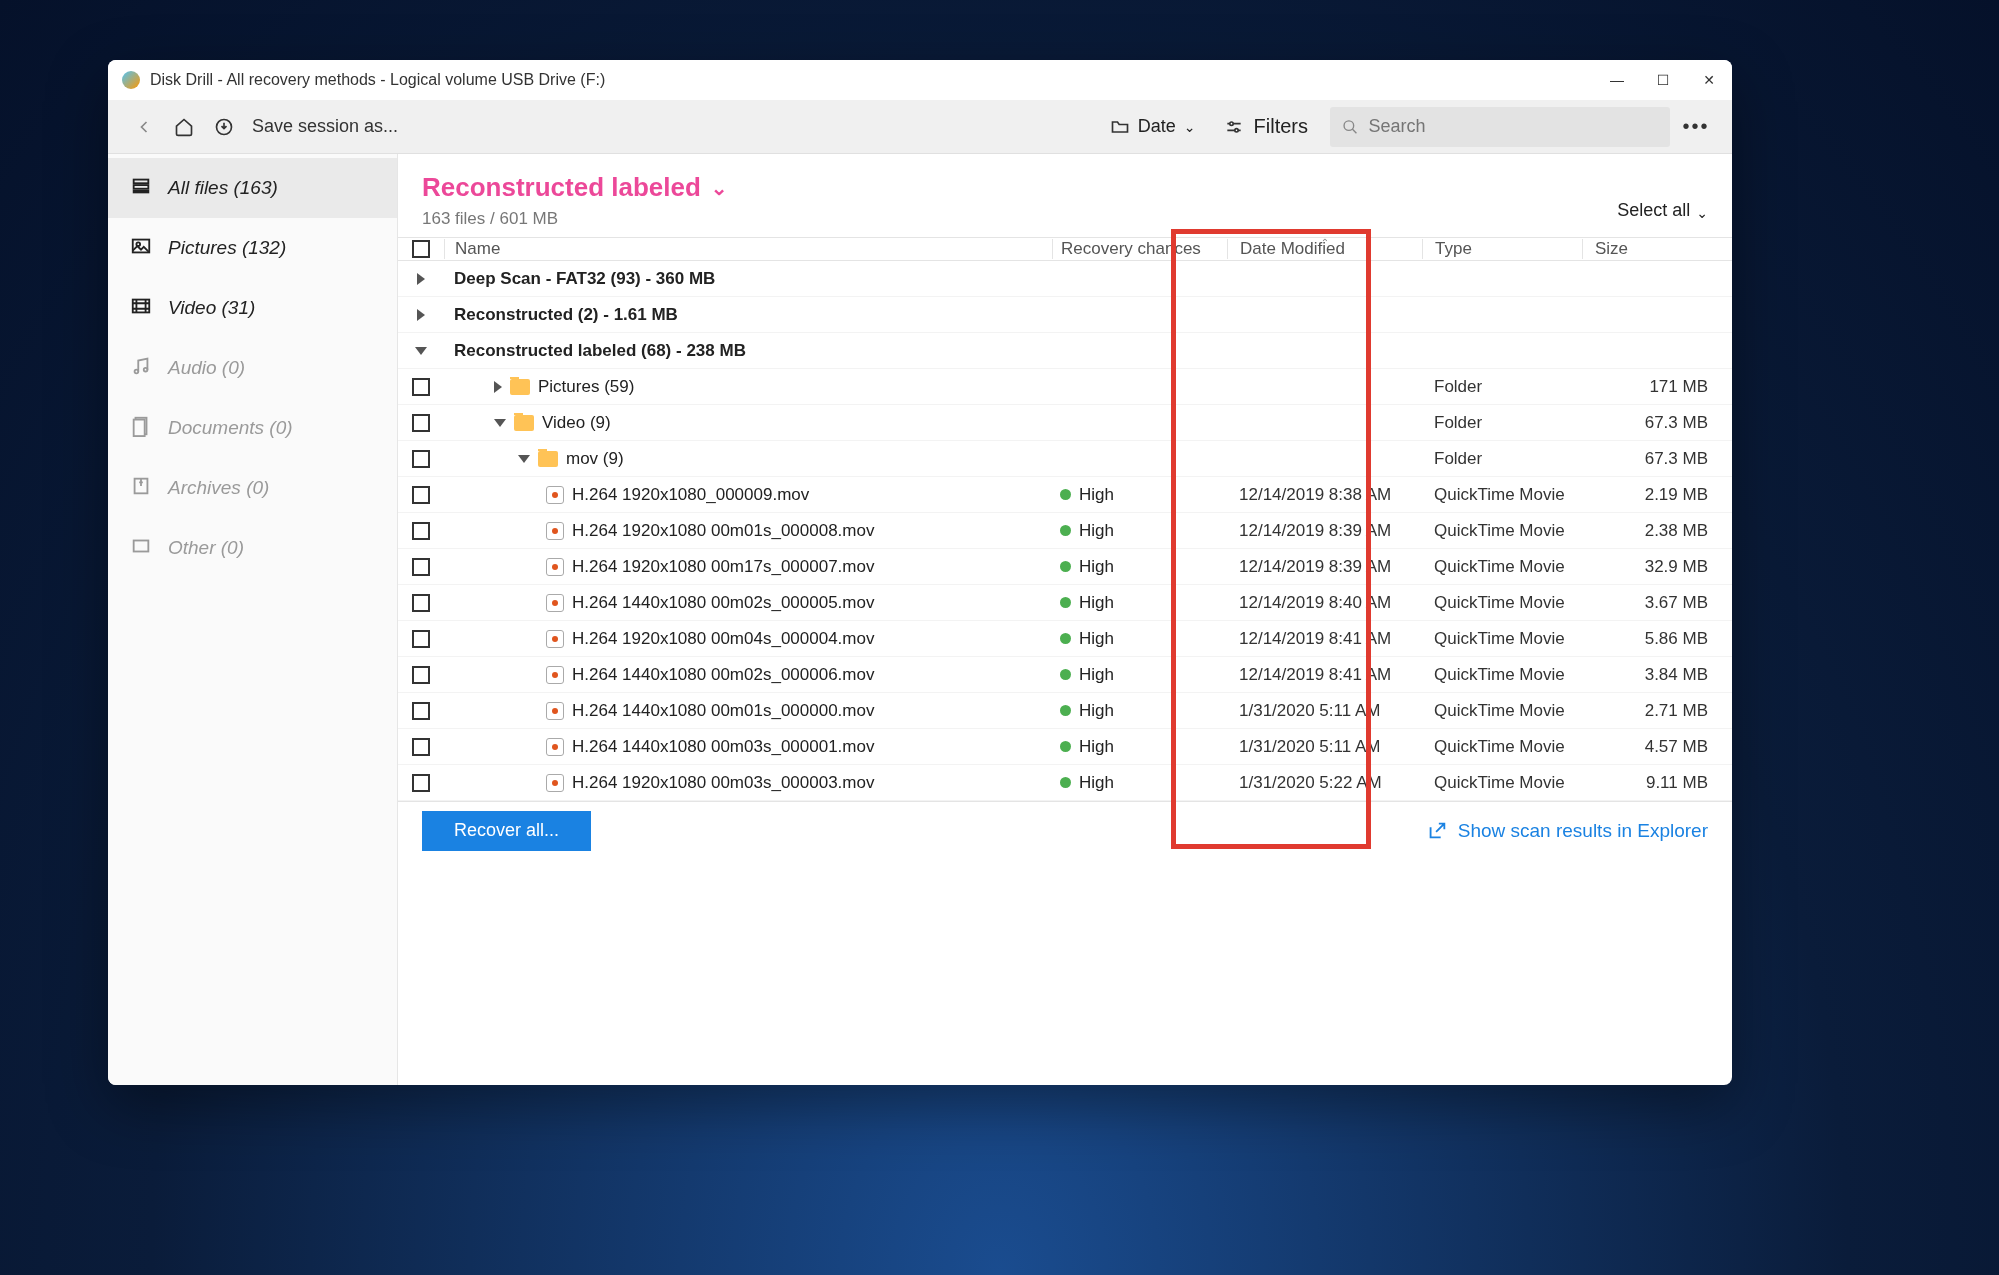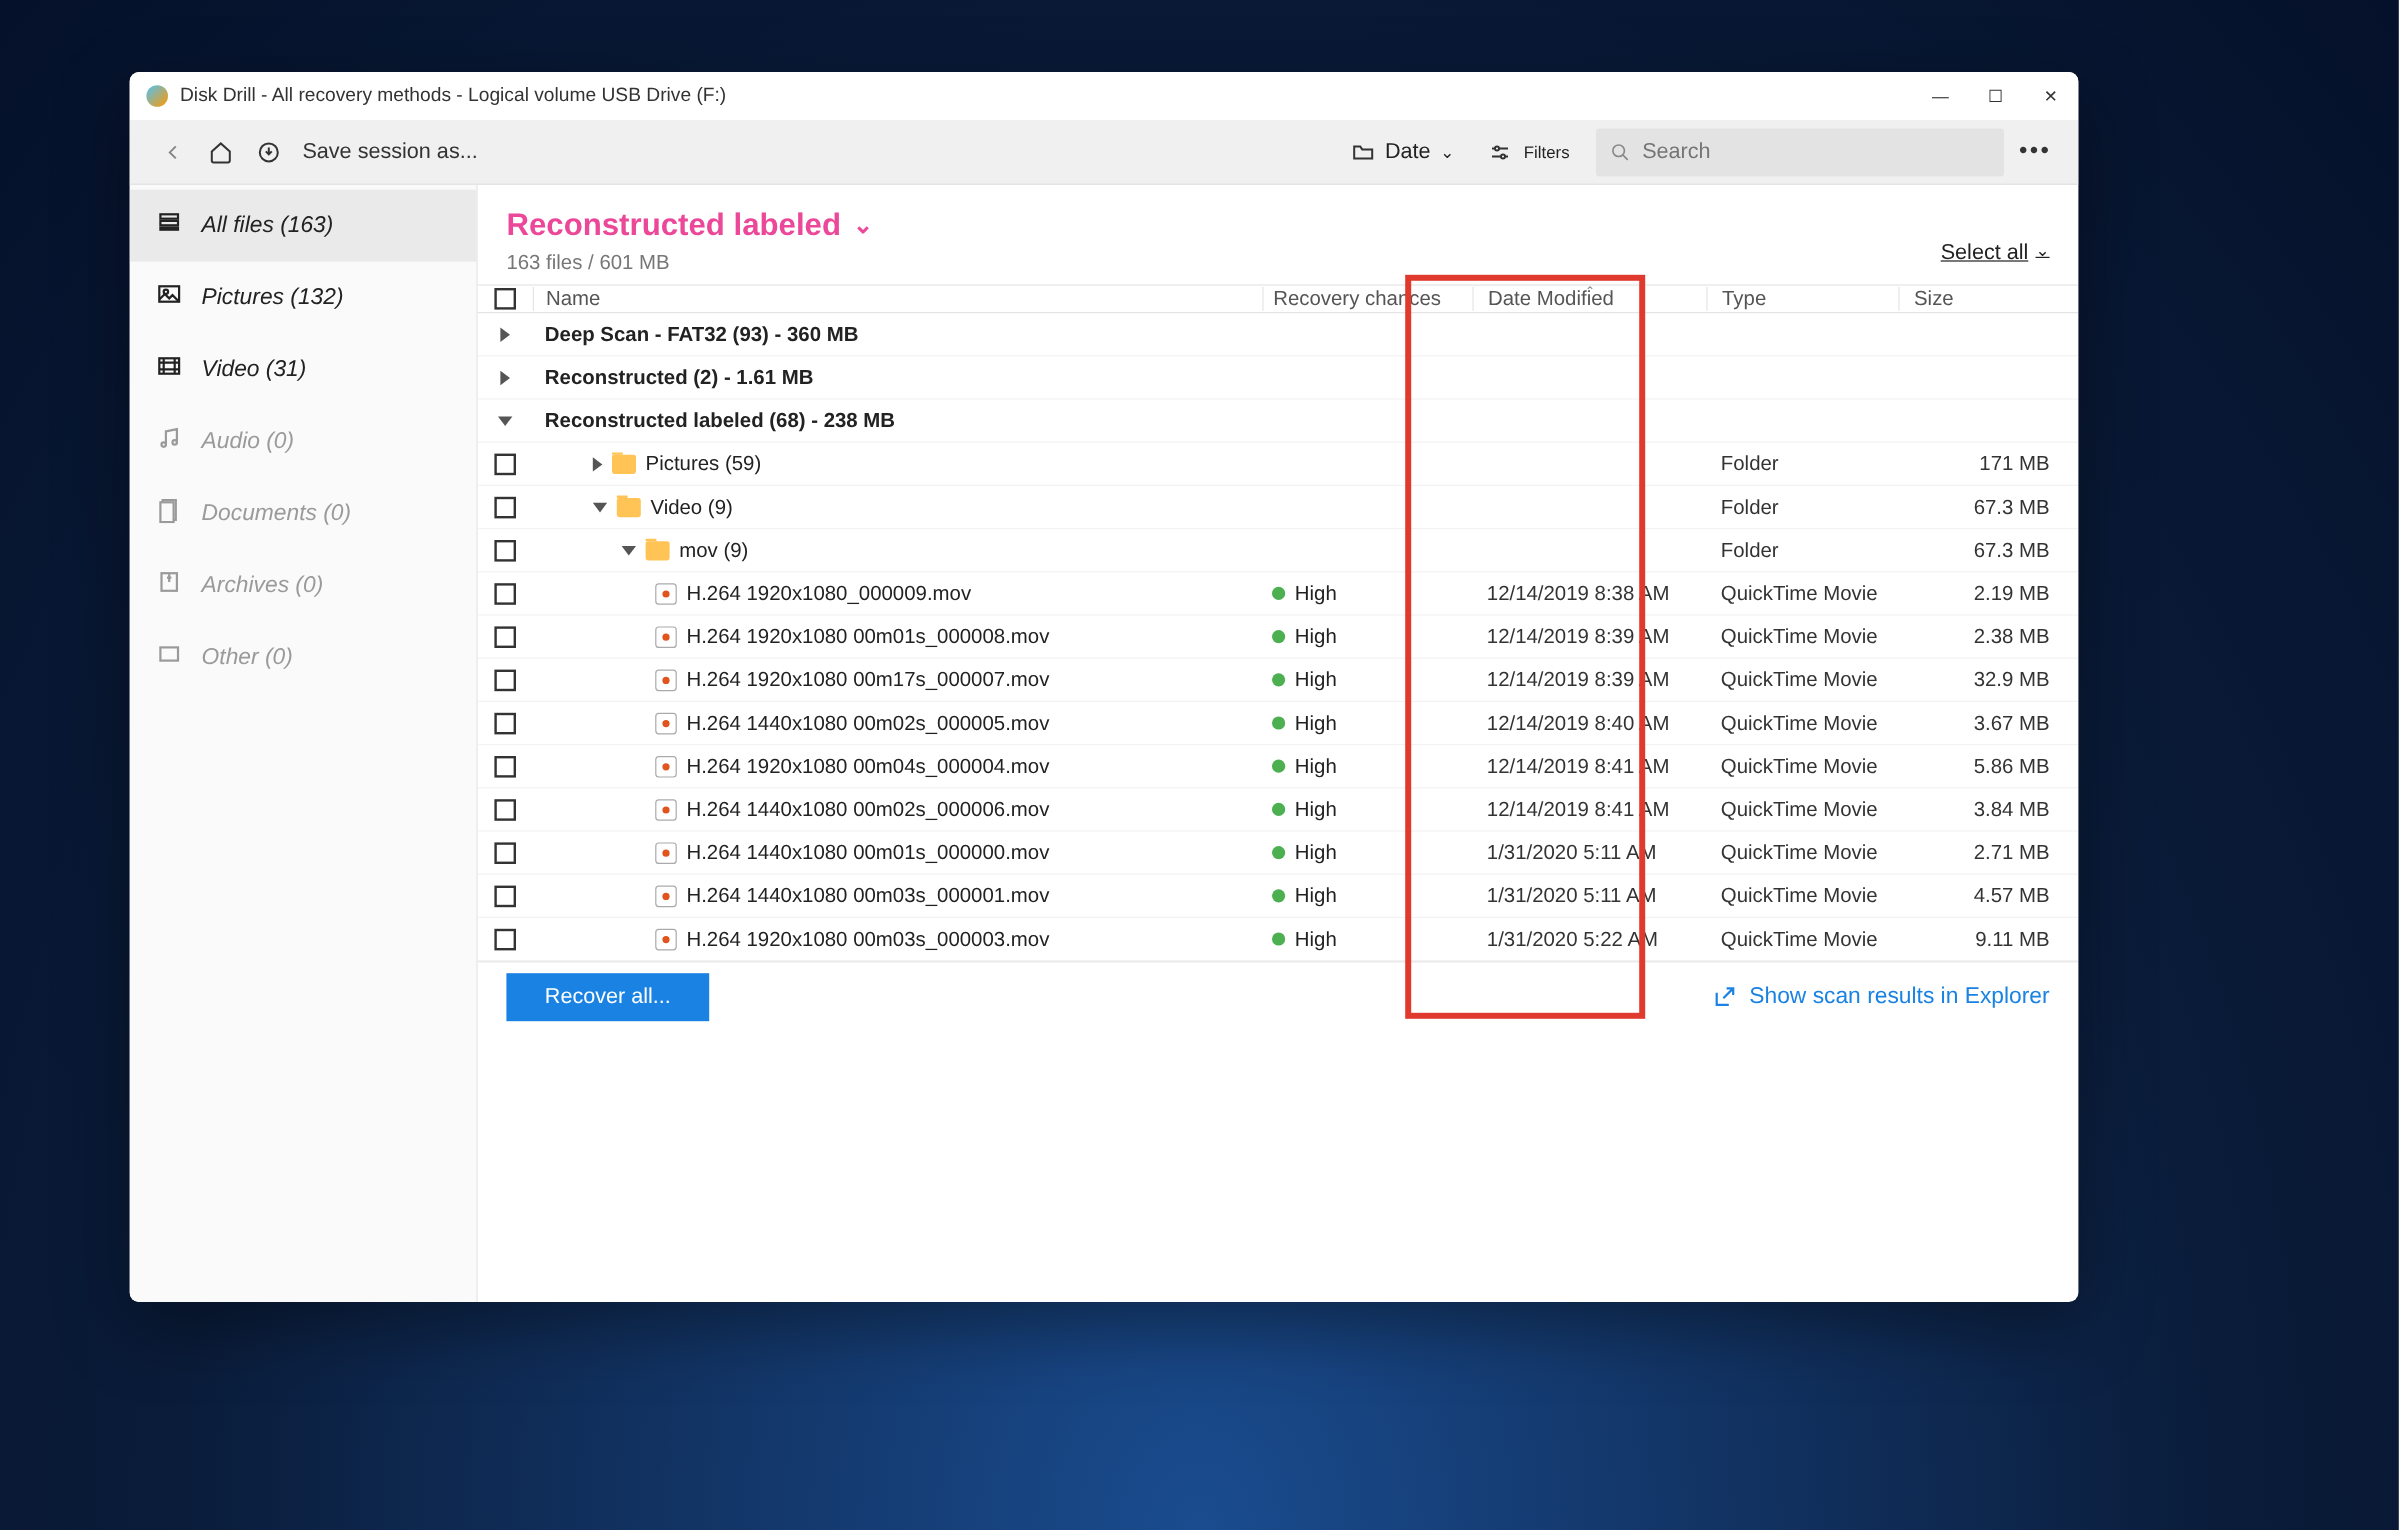--- a/index.html
+++ b/index.html
@@ -8,37 +8,37 @@
 .titlebar { height:40px; display:flex; align-items:center; padding:0 0 0 14px; background:#fff; font-size:16px; color:#333;}
 .titlebar .app-icon{width:18px;height:18px;margin-right:10px;border-radius:50%;background:linear-gradient(135deg,#4fc3f7,#ff9800);display:inline-block;}
 .titlebar .title{flex:1;}
 .winbtn{width:46px;height:40px;display:flex;align-items:center;justify-content:center;font-size:14px;color:#333;cursor:pointer;}
 .toolbar{height:54px;background:#f0f0f0;display:flex;align-items:center;padding:0 16px;border-bottom:1px solid #e0e0e0;}
 .tbtn{width:40px;height:40px;display:flex;align-items:center;justify-content:center;color:#444;cursor:pointer;border-radius:4px;}
 .tbtn svg{width:20px;height:20px;}
 .save-as{font-size:18px;color:#333;margin-left:8px;cursor:pointer;}
 .toolbar .spacer{flex:1;}
 .view-btn{display:flex;align-items:center;gap:8px;padding:0 14px;height:40px;cursor:pointer;border-radius:4px;font-size:18px;color:#222;}
-.filters-btn{display:flex;align-items:center;gap:10px;padding:0 14px;height:40px;cursor:pointer;border-radius:4px;font-size:14px;color:#222;}
+.filters-btn{display:flex;align-items:center;gap:10px;padding:0 14px;height:40px;cursor:pointer;border-radius:4px;font-size:20px;color:#222;}
 .searchbox{background:#e3e3e3;height:40px;width:340px;display:flex;align-items:center;padding:0 12px;border-radius:3px;margin-left:8px;}
 .searchbox input{background:transparent;border:none;outline:none;font-size:18px;color:#555;width:100%;margin-left:10px;}
 .more-btn{width:40px;height:40px;display:flex;align-items:center;justify-content:center;cursor:pointer;margin-left:6px;font-size:20px;color:#333;letter-spacing:2px;}
 .body{flex:1;display:flex;overflow:hidden;}
 .sidebar{width:290px;background:#fafafa;border-right:1px solid #e6e6e6;padding-top:4px;}
 .s-item{display:flex;align-items:center;gap:16px;height:60px;padding:0 22px;font-size:19px;color:#222;cursor:pointer;font-style:italic;}
 .s-item.active{background:#eaeaea;}
 .s-item.dim{color:#9a9a9a;}
 .s-item svg{width:22px;height:22px;flex-shrink:0;}
 .s-item.dim svg{stroke:#9a9a9a;}
 .main{flex:1;display:flex;flex-direction:column;overflow:hidden;}
 .mhead{padding:18px 24px 8px 24px;display:flex;align-items:flex-start;}
 .mhead .left{flex:1;}
 .mtitle{font-size:26px;font-weight:600;color:#ec4899;display:flex;align-items:center;gap:10px;}
 .msub{font-size:17px;color:#777;margin-top:6px;}
-.selectall{font-size:18px;color:#222;cursor:pointer;display:flex;align-items:flex-start;gap:6px;margin-top:28px;text-decoration:underline;}
+.selectall{font-size:18px;color:#222;cursor:pointer;display:flex;align-items:flex-end;gap:6px;margin-top:28px;}
 .cols{display:flex;height:24px;align-items:center;border-top:1px solid #e4e4e4;border-bottom:1px solid #e4e4e4;font-size:17px;color:#555;position:relative;}
 .col-check{width:46px;display:flex;justify-content:center;}
 .col-name{flex:1;padding-left:10px;border-left:1px solid #e4e4e4;}
 .col-rec{width:175px;border-left:1px solid #e4e4e4;padding-left:8px;}
 .col-date{width:195px;border-left:1px solid #e4e4e4;padding-left:12px;position:relative;}
 .col-type{width:160px;border-left:1px solid #e4e4e4;padding-left:12px;}
 .col-size{width:150px;border-left:1px solid #e4e4e4;padding-left:12px;}
 .sort-caret{position:absolute;top:-2px;left:50%;transform:translateX(-50%);font-size:10px;color:#888;}
 .tree{flex:1;overflow:auto;}
 .row{display:flex;align-items:center;height:36px;font-size:17px;color:#222;border-bottom:1px solid #f3f3f3;position:relative;}

